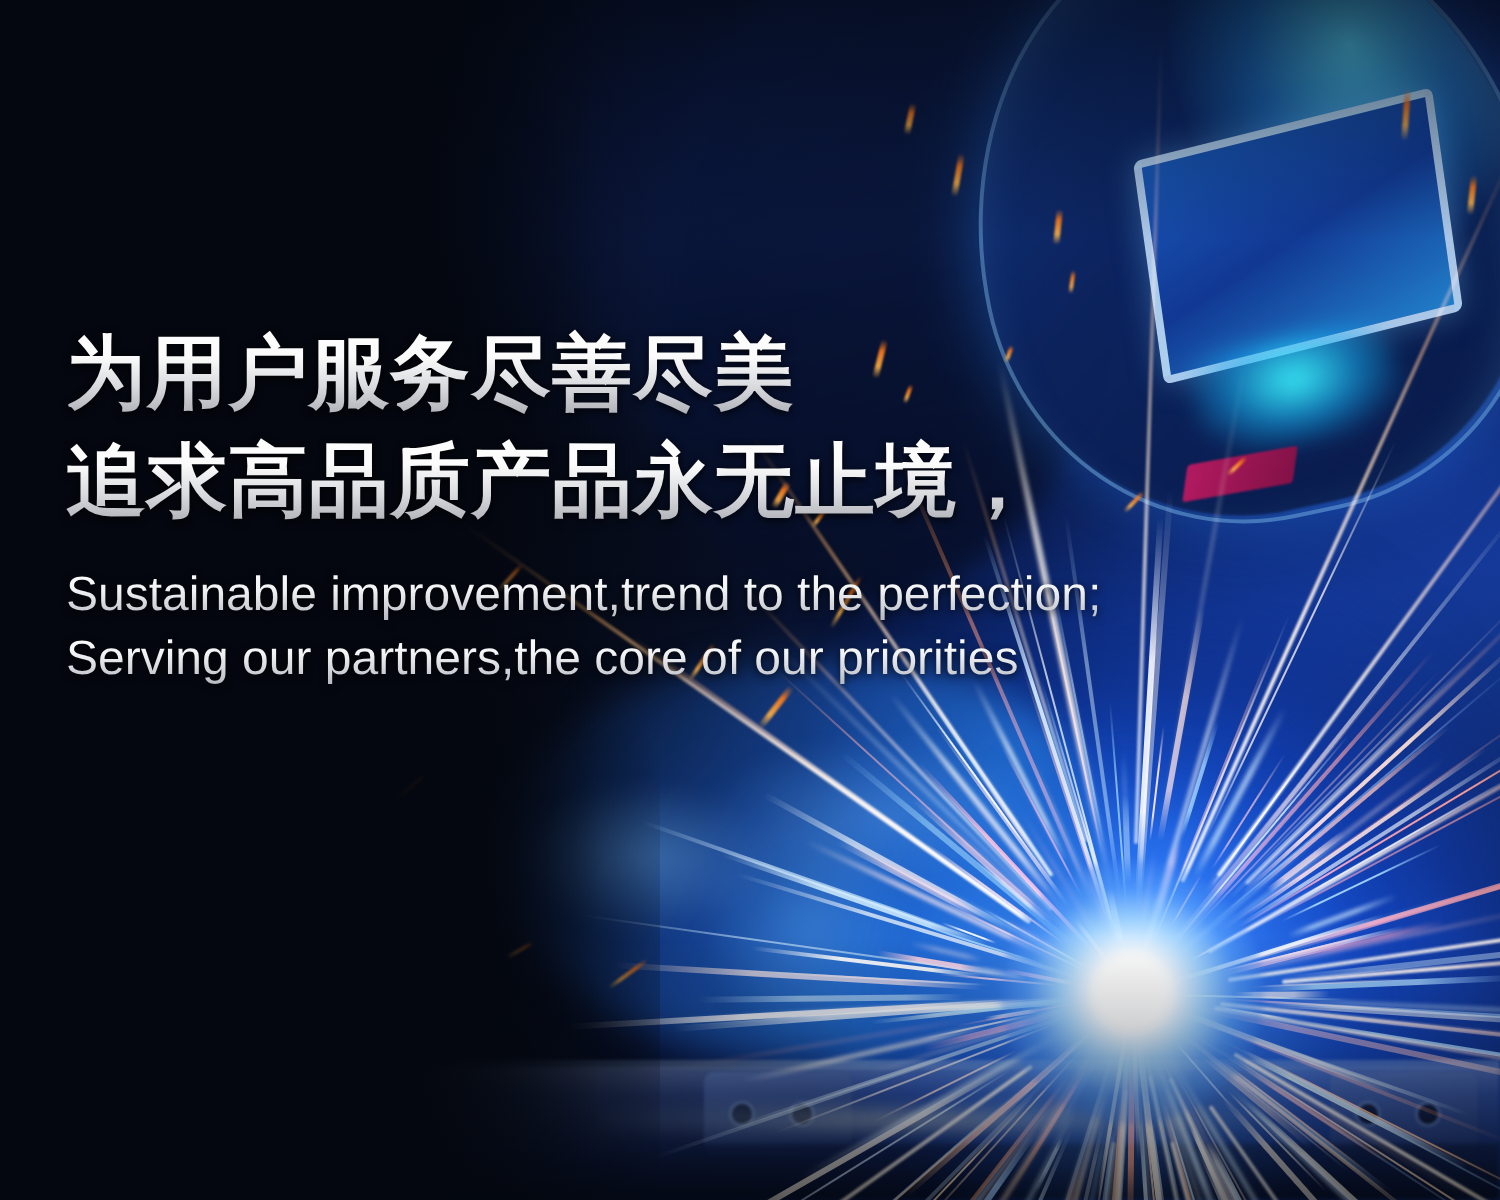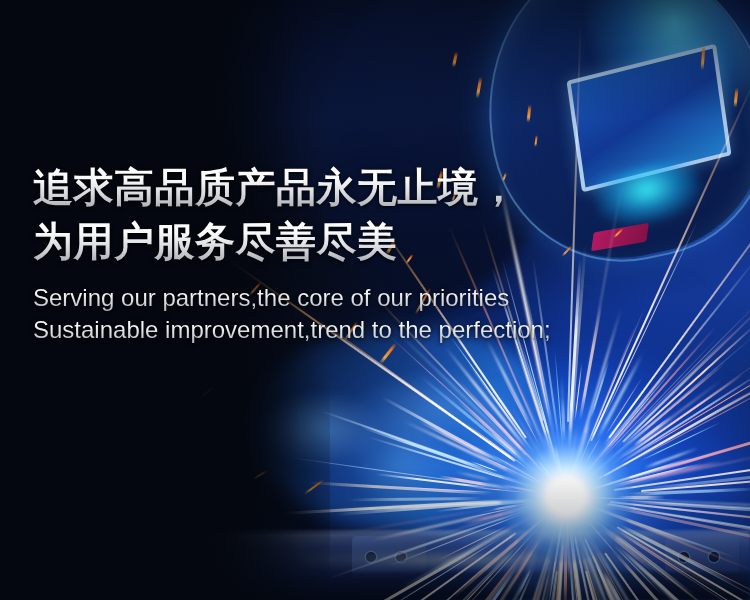--- a/index.html
+++ b/index.html
@@ -502,21 +502,21 @@
       <span class="osp" style="position:absolute;left:252px;top:474px;width:16px;height:2px;transform:rotate(-30deg);opacity:.9;"></span>
       <span class="osp" style="position:absolute;left:340px;top:330px;width:22px;height:2px;transform:rotate(-56deg);opacity:.9;"></span>
       <span class="osp" style="position:absolute;left:500px;top:176px;width:9px;height:2px;transform:rotate(-70deg);opacity:.9;"></span>
     </div>
 
   <div class="layer vignette"></div>
   <div class="left-dark"></div>
   <div class="bottom-left-dark"></div>
 
   <div class="slogan">
+    <div class="cn">为用户服务尽善尽美</div>
     <div class="cn">追求高品质产品永无止境，</div>
-    <div class="cn">为用户服务尽善尽美</div>
     <div class="en-block">
+      <div class="en">Sustainable improvement,trend to the perfection;</div>
       <div class="en">Serving our partners,the core of our priorities</div>
-      <div class="en">Sustainable improvement,trend to the perfection;</div>
     </div>
   </div>
 
 </div>
 
 </body></html>

